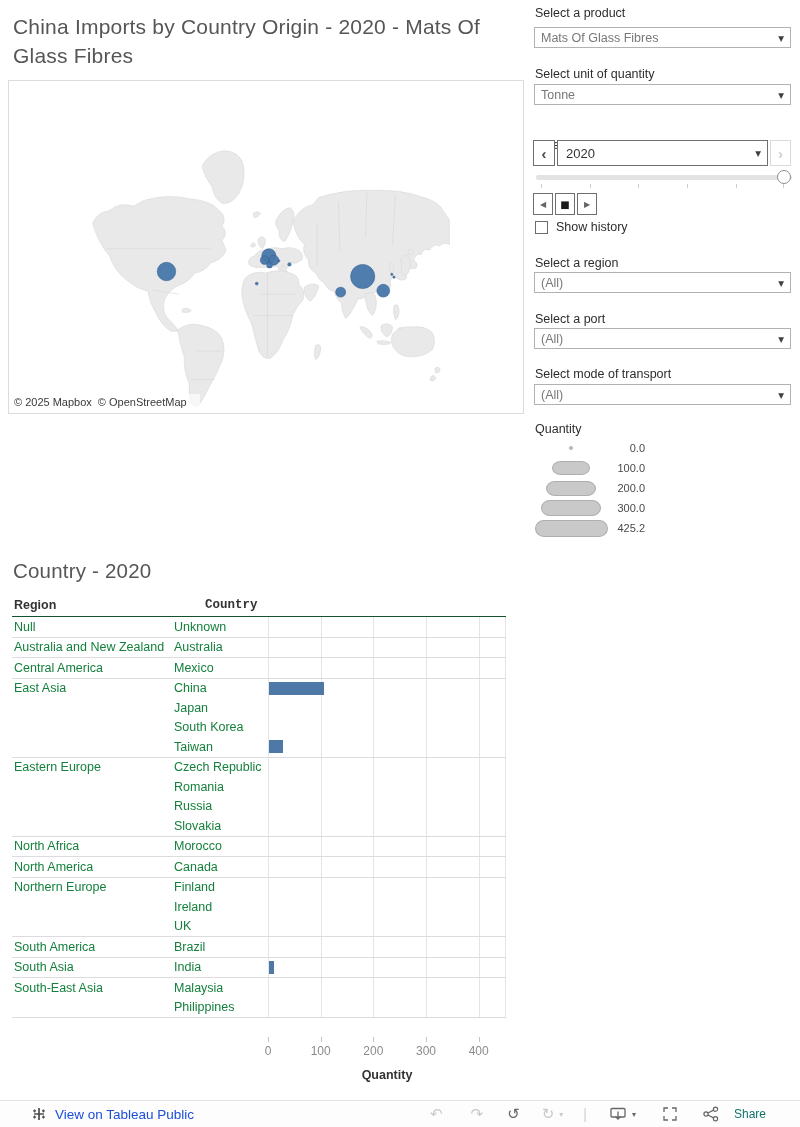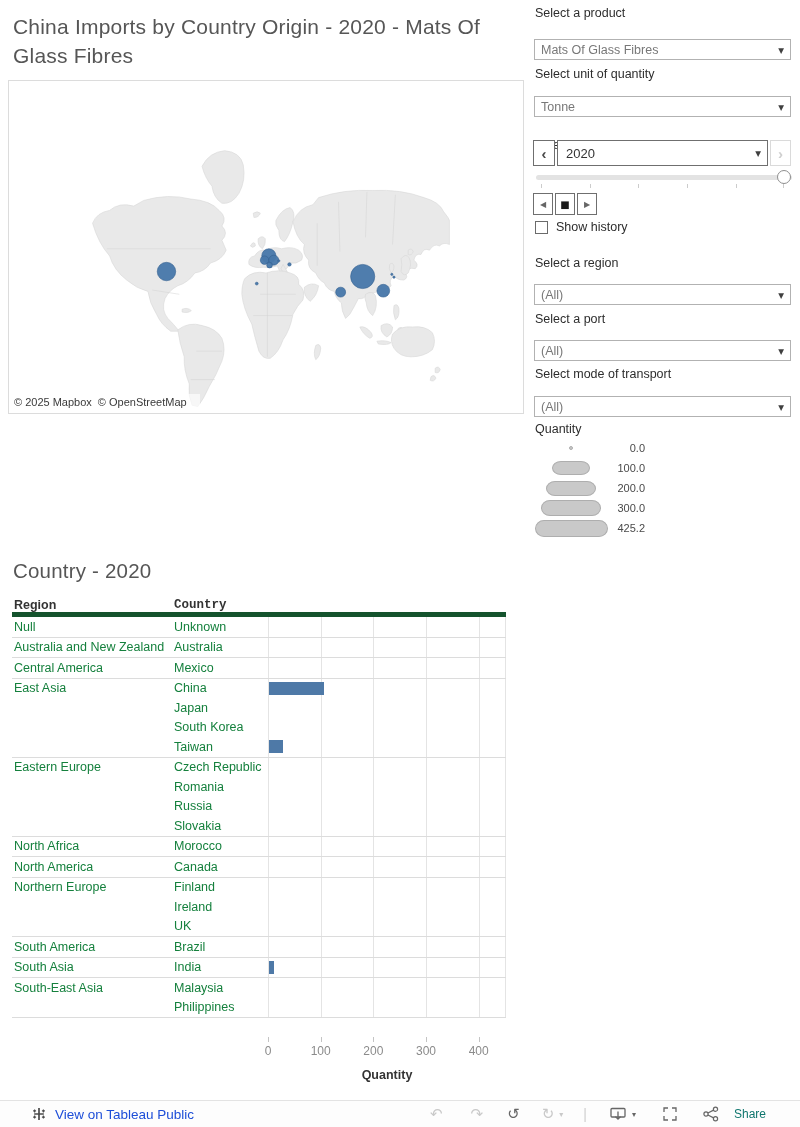--- a/index.html
+++ b/index.html
@@ -15,21 +15,21 @@
   .map-panel { left:8px; top:80px; width:516px; height:334px; border:1px solid #dcdcdc; background:#fff; }
   .map-svg { width:100%; height:100%; display:block; }
   .land { fill:#e9e9e9; stroke:#d6d6d6; stroke-width:.8; }
   .inner-border { fill:none; stroke:#d2d2d2; stroke-width:.7; }
   .attrib { position:absolute; left:0; bottom:2px; background:rgba(255,255,255,.65); padding:2px 7px 3px 5px; font-size:11px; color:#3a3a3a; white-space:nowrap; }
   .attrib span { margin-right:6px; }
 
   
   .flabel { position:absolute; left:535px; font-size:12.5px; color:#2d2d2d; }
   .dd { position:absolute; left:534px; width:257px; height:21px; border:1px solid #b2b2b2; background:#fff;
-        display:flex; align-items:center; padding:0 18px 0 6px; font-size:12.5px; color:#787878;margin-top:12px; }
+        display:flex; align-items:center; padding:0 18px 0 6px; font-size:12.5px; color:#787878; }
   .dd .caret, .yr-dd .caret { position:absolute; right:6px; top:50%; transform:translateY(-50%); font-size:7.5px; color:#3f3f3f; font-family:"DejaVu Sans",sans-serif; }
   .nav-btn { position:absolute; height:26px; background:#fff; display:flex; align-items:center; justify-content:center;
              font-size:15px; font-weight:bold; cursor:pointer; }
   .yr-prev { left:533px; top:140px; width:22px; border:1px solid #6f6f6f; color:#4a4a4a; }
   .yr-next { left:770px; top:140px; width:21px; border:1px solid #dadada; color:#cfcfcf; }
   .yr-dd { position:absolute; left:557px; top:140px; width:211px; height:26px; border:1px solid #6f6f6f; background:#fff;
            display:flex; align-items:center; padding:0 20px 0 8px; font-size:13px; color:#333; }
   .slider-track { position:absolute; left:536px; top:175px; width:256px; height:5px; background:#e3e3e3; border-radius:3px; }
   .slider-knob { position:absolute; left:777px; top:170px; width:14px; height:14px; border:1.5px solid #8e8e8e; border-radius:50%; background:#fff; }
   .slider-ticks { position:absolute; left:536px; top:184px; width:256px; height:5px; }
@@ -42,21 +42,21 @@
   
   .legend-title { position:absolute; left:535px; top:422px; font-size:12.5px; color:#2d2d2d; }
   .legend-items { position:absolute; left:533px; top:438px; width:112px; }
   .legend-row { display:flex; align-items:center; height:20px; }
   .legend-shape-cell { width:76px; display:flex; justify-content:center; align-items:center; }
   .legend-shape { background:#c9c9c9; border:1px solid #aeaeae; }
   .legend-label { width:36px; text-align:right; font-size:11px; color:#4a4a4a; }
 
   
   .ctable { position:absolute; left:12px; top:598px; width:494px; }
-  .thead { display:flex; height:19px; align-items:center; border-bottom:5px solid #14532d; }
+  .thead { display:flex; height:19px; border-bottom:1px solid #14532d;gap:31px; }
   .th { font-size:12.5px; font-weight:bold; color:#333; padding-left:2px; }
   .th-region { width:160px; } .th-country { width:96px;font-family:Liberation Mono, monospace; }
   .tgroups { border-bottom:1px solid #dcdcdc; }
   .tgroup + .tgroup { border-top:1px solid #dcdcdc; }
   .trow { display:flex; height:19.5px; }
   .td { font-size:12.5px; color:#15803d; padding-left:2px; white-space:nowrap; display:flex; align-items:center; }
   .td-region { width:160px; } .td-country { width:96px; }
   .td-chart { position:relative; width:238px; height:19.5px; border-right:1px solid #e4e4e4;
     background-image:repeating-linear-gradient(to right,#e4e4e4 0,#e4e4e4 1px,transparent 1px,transparent 52.67px); }
   .bar { position:absolute; left:1px; top:3px; height:13px; background:#4e79a7; }

